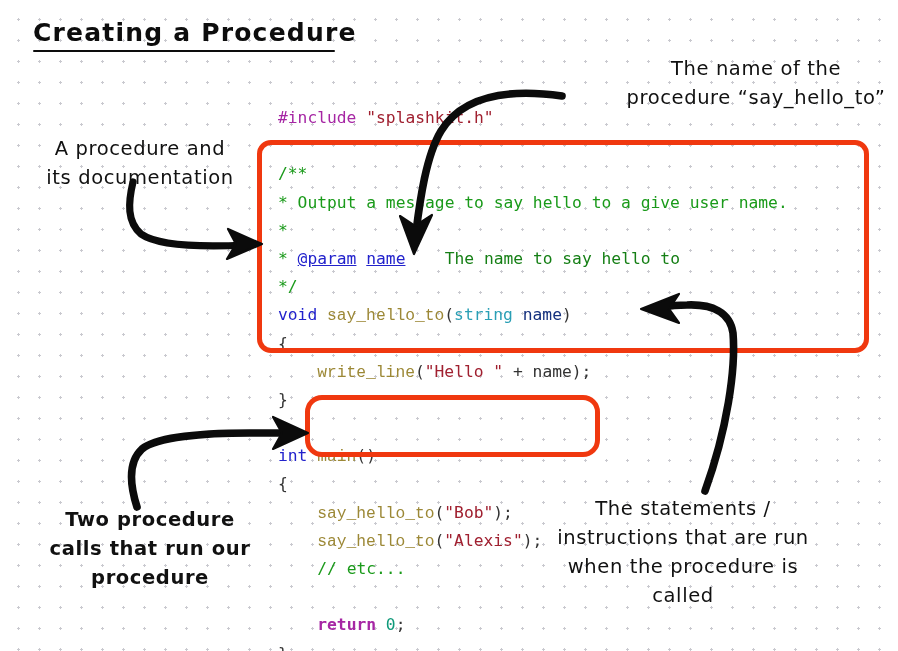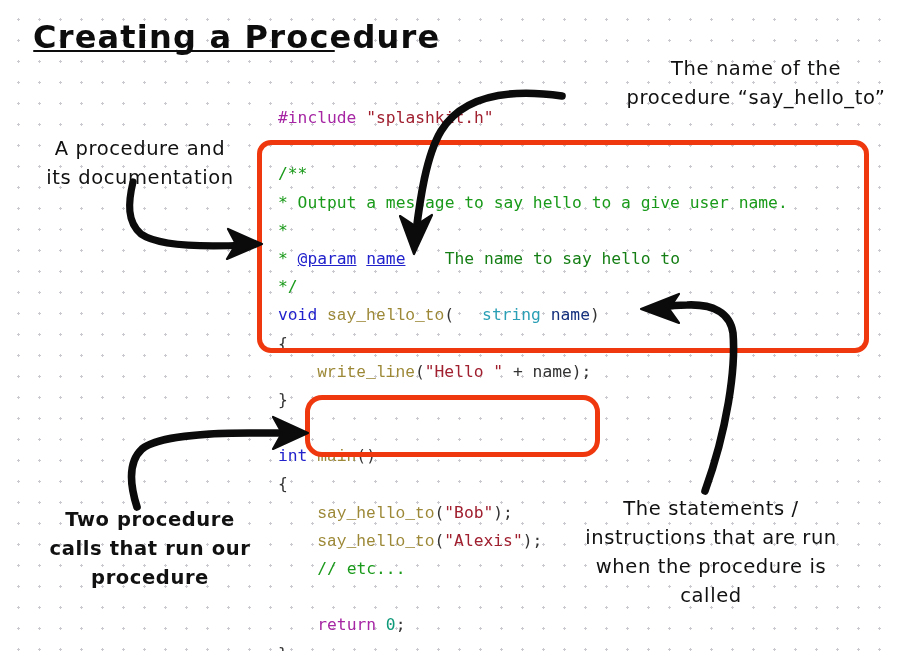--- a/index.html
+++ b/index.html
@@ -31,21 +31,21 @@
     white-space: pre-line;
     font-weight: 400;
     -webkit-font-smoothing: antialiased;
   }
 
   #title {
     position: absolute;
     left: 33px;
     top: 18px;
     font-family: "DejaVu Sans", sans-serif;
-    font-size: 32px;
+    font-size: 25px;
     font-weight: 700;
     letter-spacing: 1.2px;
     color: #0d0d0d;
     padding-bottom: 5px;
   }
   #title-underline {
     position: absolute;
     left: 33px;
     top: 50px;
     width: 302px;
@@ -66,24 +66,24 @@
     letter-spacing: 0px;
   }
   .ln { display: block; height: 28.2px; }
   .c-pre    { color: #a626a4; }          
   .c-str    { color: #a02030; }          
   .c-cmt    { color: #1a9a1a; }          
   .c-doc    { color: #157f15; text-align: right; }          
   .c-tag    { color: #2222cc; text-decoration: underline; }          
   .c-kw     { color: #2222cc; }          
   .c-fn     { color: #9c8836; font-family: Liberation Mono, monospace; }          
-  .c-type   { color: #2a9fb5; margin-left: 28px; }          
+  .c-type   { color: #2a9fb5; }          
   .c-var    { color: #15317e; }          
   .c-plain  { color: #333333; }          
-  .c-ret    { color: #a626a4; }          
+  .c-ret    { color: #a626a4; font-weight: bold; }          
   .c-num    { color: #0f9a7a; }          
 
   
   .redbox {
     position: absolute;
     border: 5px solid #f0380f;
     border-radius: 14px;
     box-sizing: border-box;
     background: transparent;
   }
@@ -115,21 +115,21 @@
   <div class="hand" style="left:24px; top:92px; width:232px;margin-top:42px;">A procedure and
 its documentation</div>
 
   <div class="hand" style="left:596px; top:54px; width:320px;">The name of the
 procedure “say_hello_to”</div>
 
   <div class="hand" style="left:23px; top:505px; width:254px;font-weight:bold;">Two procedure
 calls that run our
 procedure</div>
 
-  <div class="hand" style="left:524px; top:494px; width:374px;">The statements /
+  <div class="hand" style="left:496px; top:494px; width:374px;">The statements /
 instructions that are run
 when the procedure is
 called</div>
 
   <svg class="arrow-layer" viewBox="0 0 898 651">
     <defs>
       <style>
         .stroke { fill:none; stroke:#0b0b0b; stroke-linecap:round; stroke-linejoin:round; }
         .head   { fill:#0b0b0b; stroke:#0b0b0b; stroke-width:2.2; stroke-linejoin:round; }
       </style>

